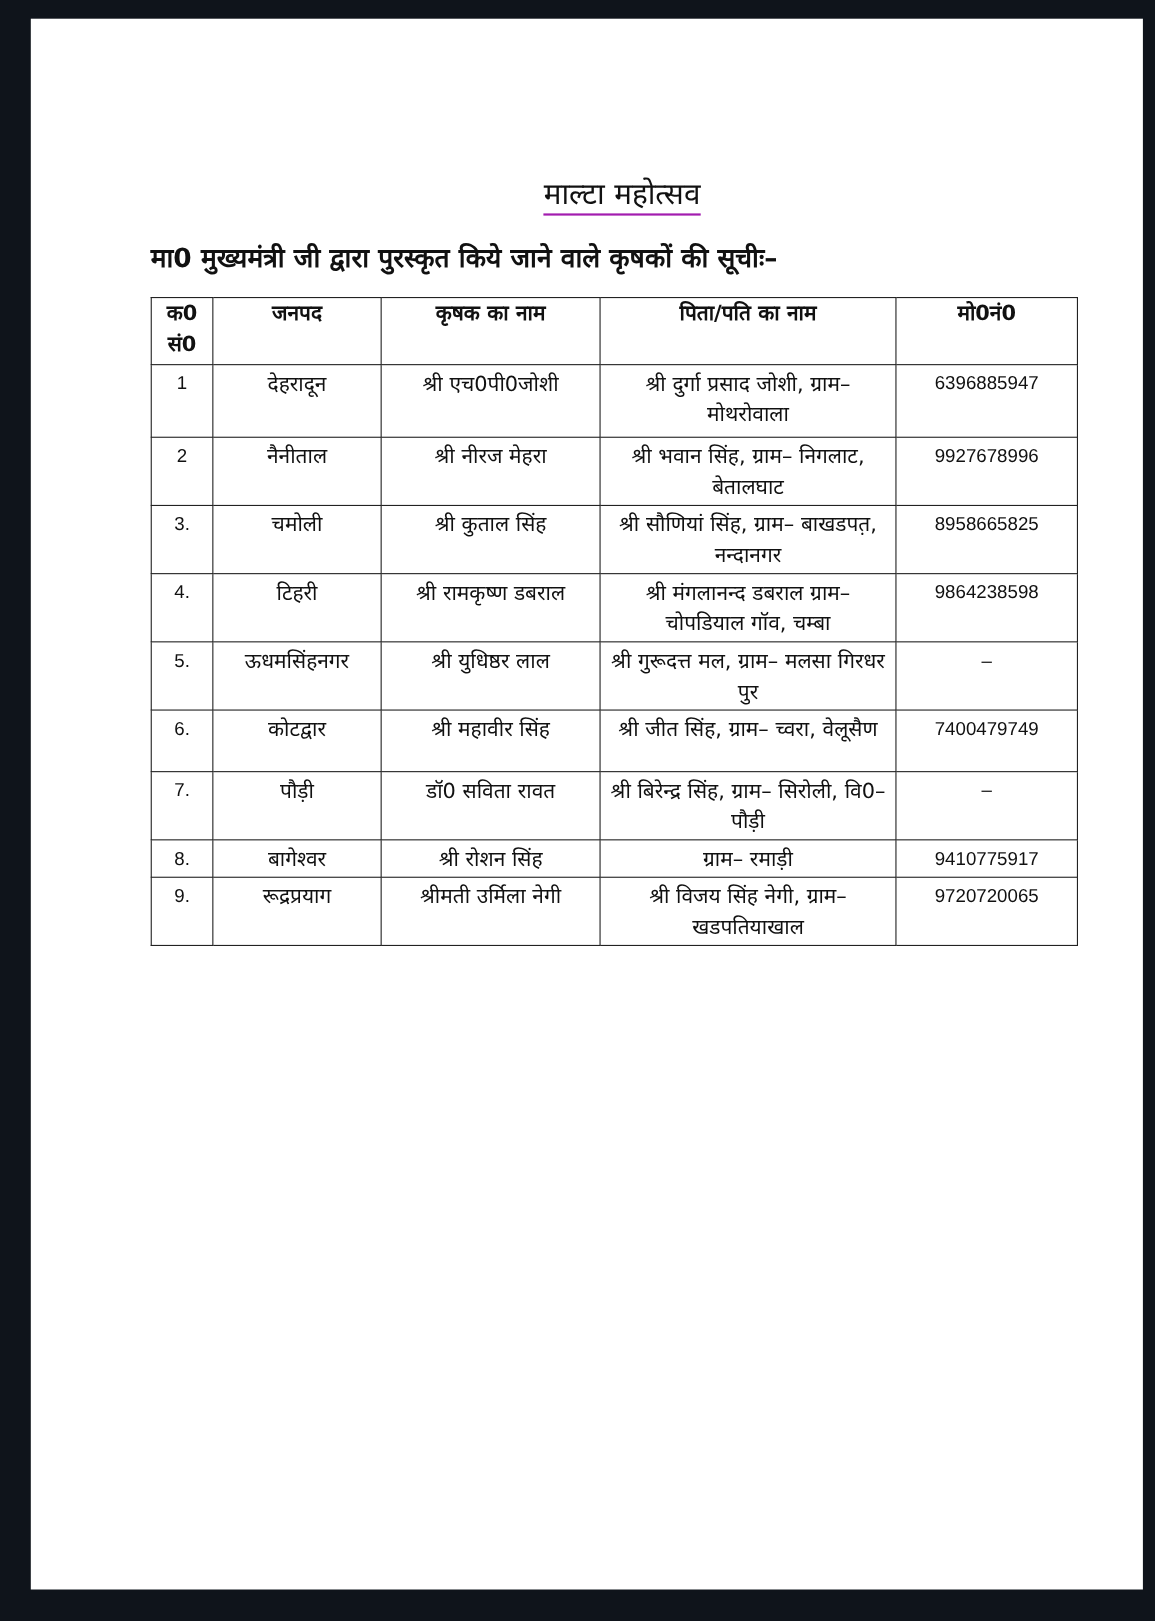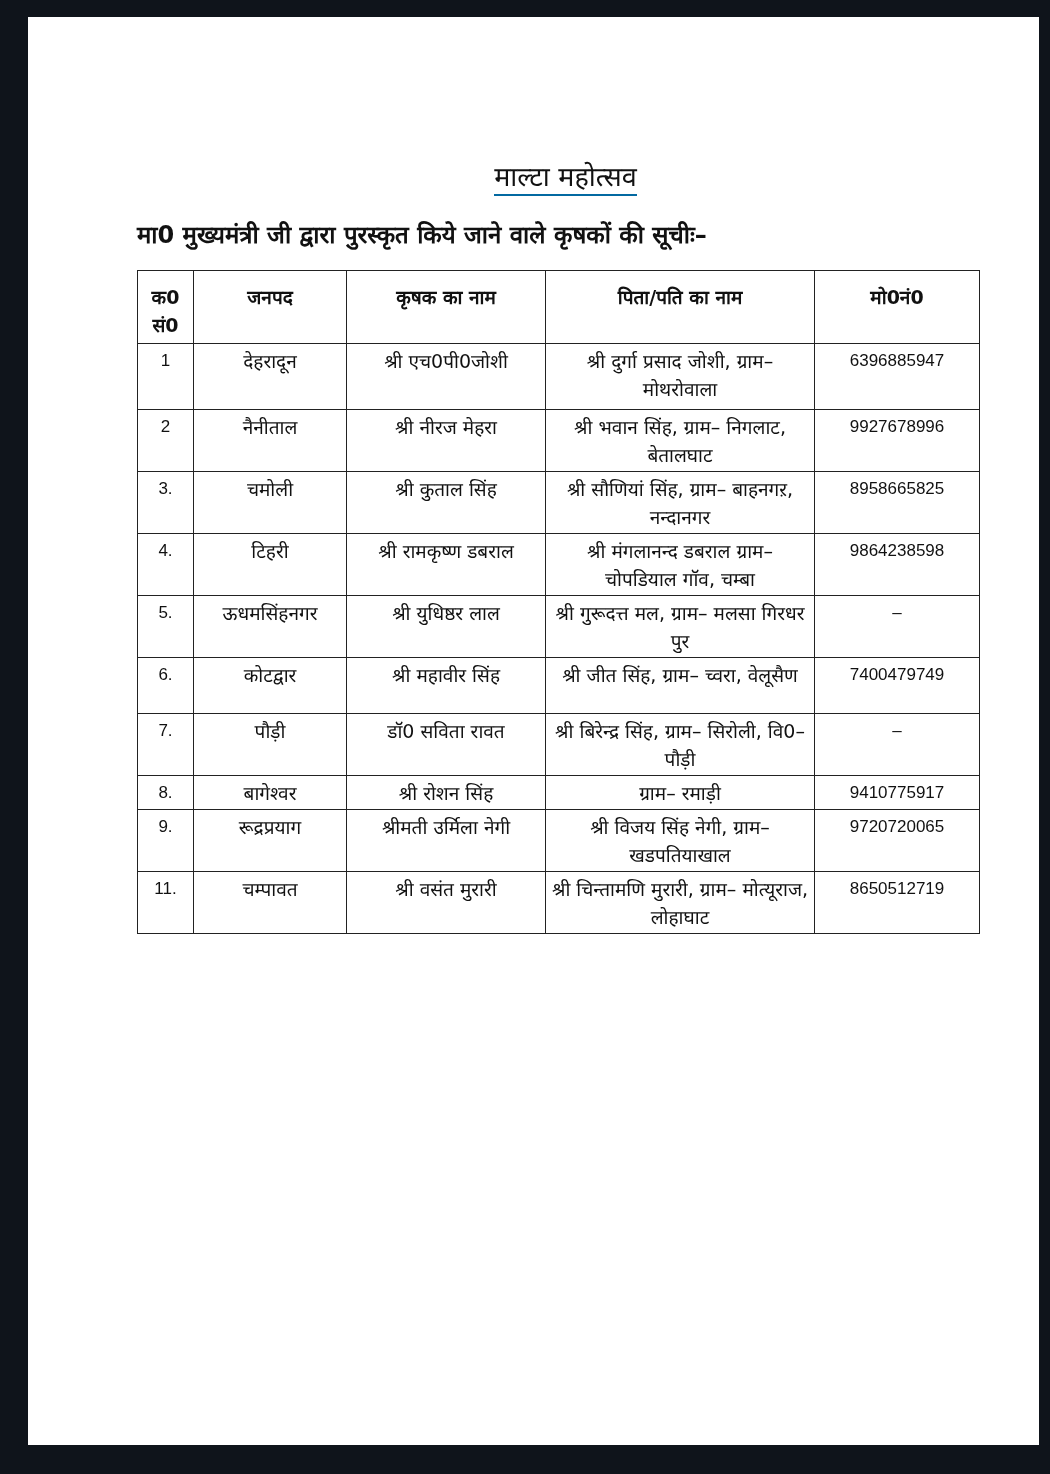--- a/index.html
+++ b/index.html
@@ -21,21 +21,21 @@
     position: absolute;
     left: 0; right: 0; top: 144px;
     text-align: center;
     font-size: 27px;
     font-family: "DejaVu Sans", sans-serif;
     font-weight: 500;
   }
   .title span {
     display: inline-block;
     margin-left: 64px;
-    border-bottom: 2px solid #0369a1;
+    border-bottom: 2px solid #a21caf;
     line-height: 1.2;
     padding-bottom: 1px;
   }
   .subtitle {
     position: absolute;
     left: 109px; top: 200px;
     font-size: 24px;
     font-family: "DejaVu Sans", sans-serif;
     font-weight: 600;
   }
@@ -49,21 +49,21 @@
   }
   table.list th, table.list td {
     border: 1.3px solid #222;
     vertical-align: top;
     text-align: center;
     padding: 3px 4px 2px 4px;
     font-size: 19px;
     line-height: 28px;
     font-weight: normal;
   }
-  table.list th { font-weight: 600; height: 58px; padding-top: 12px; }
+  table.list th { font-weight: 600; height: 58px; padding-top: 0px; }
   table.list td.num, table.list td.mobile {
     font-family: "Liberation Sans", sans-serif;
     font-size: 17px;
   }
   table.list td.num { text-align: center; }
   col.c1 { width: 56px; }
   col.c2 { width: 153px; }
   col.c3 { width: 199px; }
   col.c4 { width: 269px; }
   col.c5 { width: 165px; }
@@ -109,21 +109,21 @@
           <td class="num">2</td>
           <td>नैनीताल</td>
           <td>श्री नीरज मेहरा</td>
           <td>श्री भवान सिंह, ग्राम– निगलाट, बेतालघाट</td>
           <td class="mobile">9927678996</td>
         </tr>
         <tr class="r">
           <td class="num">3.</td>
           <td>चमोली</td>
           <td>श्री कुताल सिंह</td>
-          <td>श्री सौणियां सिंह, ग्राम– बाहनगऱ, नन्दानगर</td>
+          <td>श्री सौणियां सिंह, ग्राम– बाखडपत़, नन्दानगर</td>
           <td class="mobile">8958665825</td>
         </tr>
         <tr class="r">
           <td class="num">4.</td>
           <td>टिहरी</td>
           <td>श्री रामकृष्ण डबराल</td>
           <td>श्री मंगलानन्द डबराल ग्राम– चोपडियाल गॉव, चम्बा</td>
           <td class="mobile">9864238598</td>
         </tr>
         <tr class="r">
@@ -154,22 +154,15 @@
           <td>ग्राम– रमाड़ी</td>
           <td class="mobile">9410775917</td>
         </tr>
         <tr class="r">
           <td class="num">9.</td>
           <td>रूद्रप्रयाग</td>
           <td>श्रीमती उर्मिला नेगी</td>
           <td>श्री विजय सिंह नेगी, ग्राम– खडपतियाखाल</td>
           <td class="mobile">9720720065</td>
         </tr>
-        <tr class="r">
-          <td class="num">11.</td>
-          <td>चम्पावत</td>
-          <td>श्री वसंत मुरारी</td>
-          <td>श्री चिन्तामणि मुरारी, ग्राम– मोत्यूराज, लोहाघाट</td>
-          <td class="mobile">8650512719</td>
-        </tr>
       </tbody>
   </table>
 </div>
 
 </body></html>

